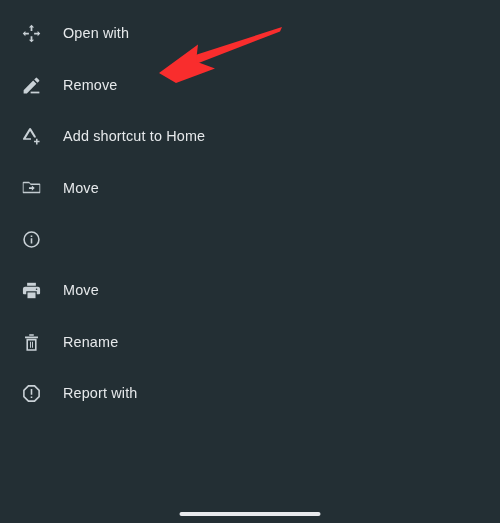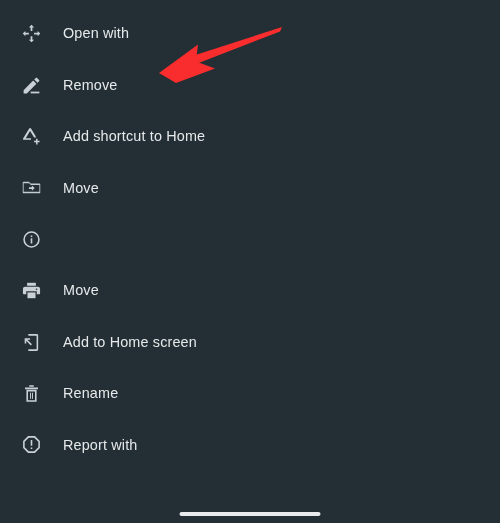--- a/index.html
+++ b/index.html
@@ -149,29 +149,20 @@
       <span class="menu-item-icon">
         <svg viewBox="0 0 24 24" aria-hidden="true">
           <path d="M7 3.2h10v3.4H7V3.2z"></path>
           <path d="M4.6 7.8h14.8A2.4 2.4 0 0 1 21.8 10v5.2a1.2 1.2 0 0 1-1.2 1.2H18v-3.6H6v3.6H3.4a1.2 1.2 0 0 1-1.2-1.2V10a2.4 2.4 0 0 1 2.4-2.2zm13.2 1.9a.9.9 0 1 0 0 1.8.9.9 0 0 0 0-1.8z"></path>
           <path d="M7.4 14.2h9.2v6.6H7.4v-6.6z"></path>
         </svg>
       </span>
       <span class="menu-item-label">Move</span>
     </div>
 
-    <div class="menu-item">
-      <span class="menu-item-icon">
-        <svg viewBox="0 0 24 24" aria-hidden="true">
-          <path d="M8.4 2.4H18a1.6 1.6 0 0 1 1.6 1.6v16a1.6 1.6 0 0 1-1.6 1.6H8.4v-1.8h9.4V4.2H8.4V2.4z"></path>
-          <path d="M4.2 13.2h1.8v-3.1l5.2 5.2 1.3-1.3-5.2-5.2h3.1V7H4.2v6.2z"></path>
-        </svg>
-      </span>
-      <span class="menu-item-label">Add to Home screen</span>
-    </div>
 
     <div class="menu-item">
       <span class="menu-item-icon">
         <svg viewBox="0 0 24 24" aria-hidden="true">
           <path d="M9.4 2.6h5.2v1.6H9.4V2.6zM4.6 5.2h14.8V7H4.6V5.2z"></path>
           <path d="M6.2 7.8h11.6v13.6H6.2V7.8zm1.8 1.8v10h8V9.6H8z"></path>
           <path d="M10.3 11.1h1.1v7h-1.1v-7zM12.6 11.1h1.1v7h-1.1v-7z"></path>
         </svg>
       </span>
       <span class="menu-item-label">Rename</span>

